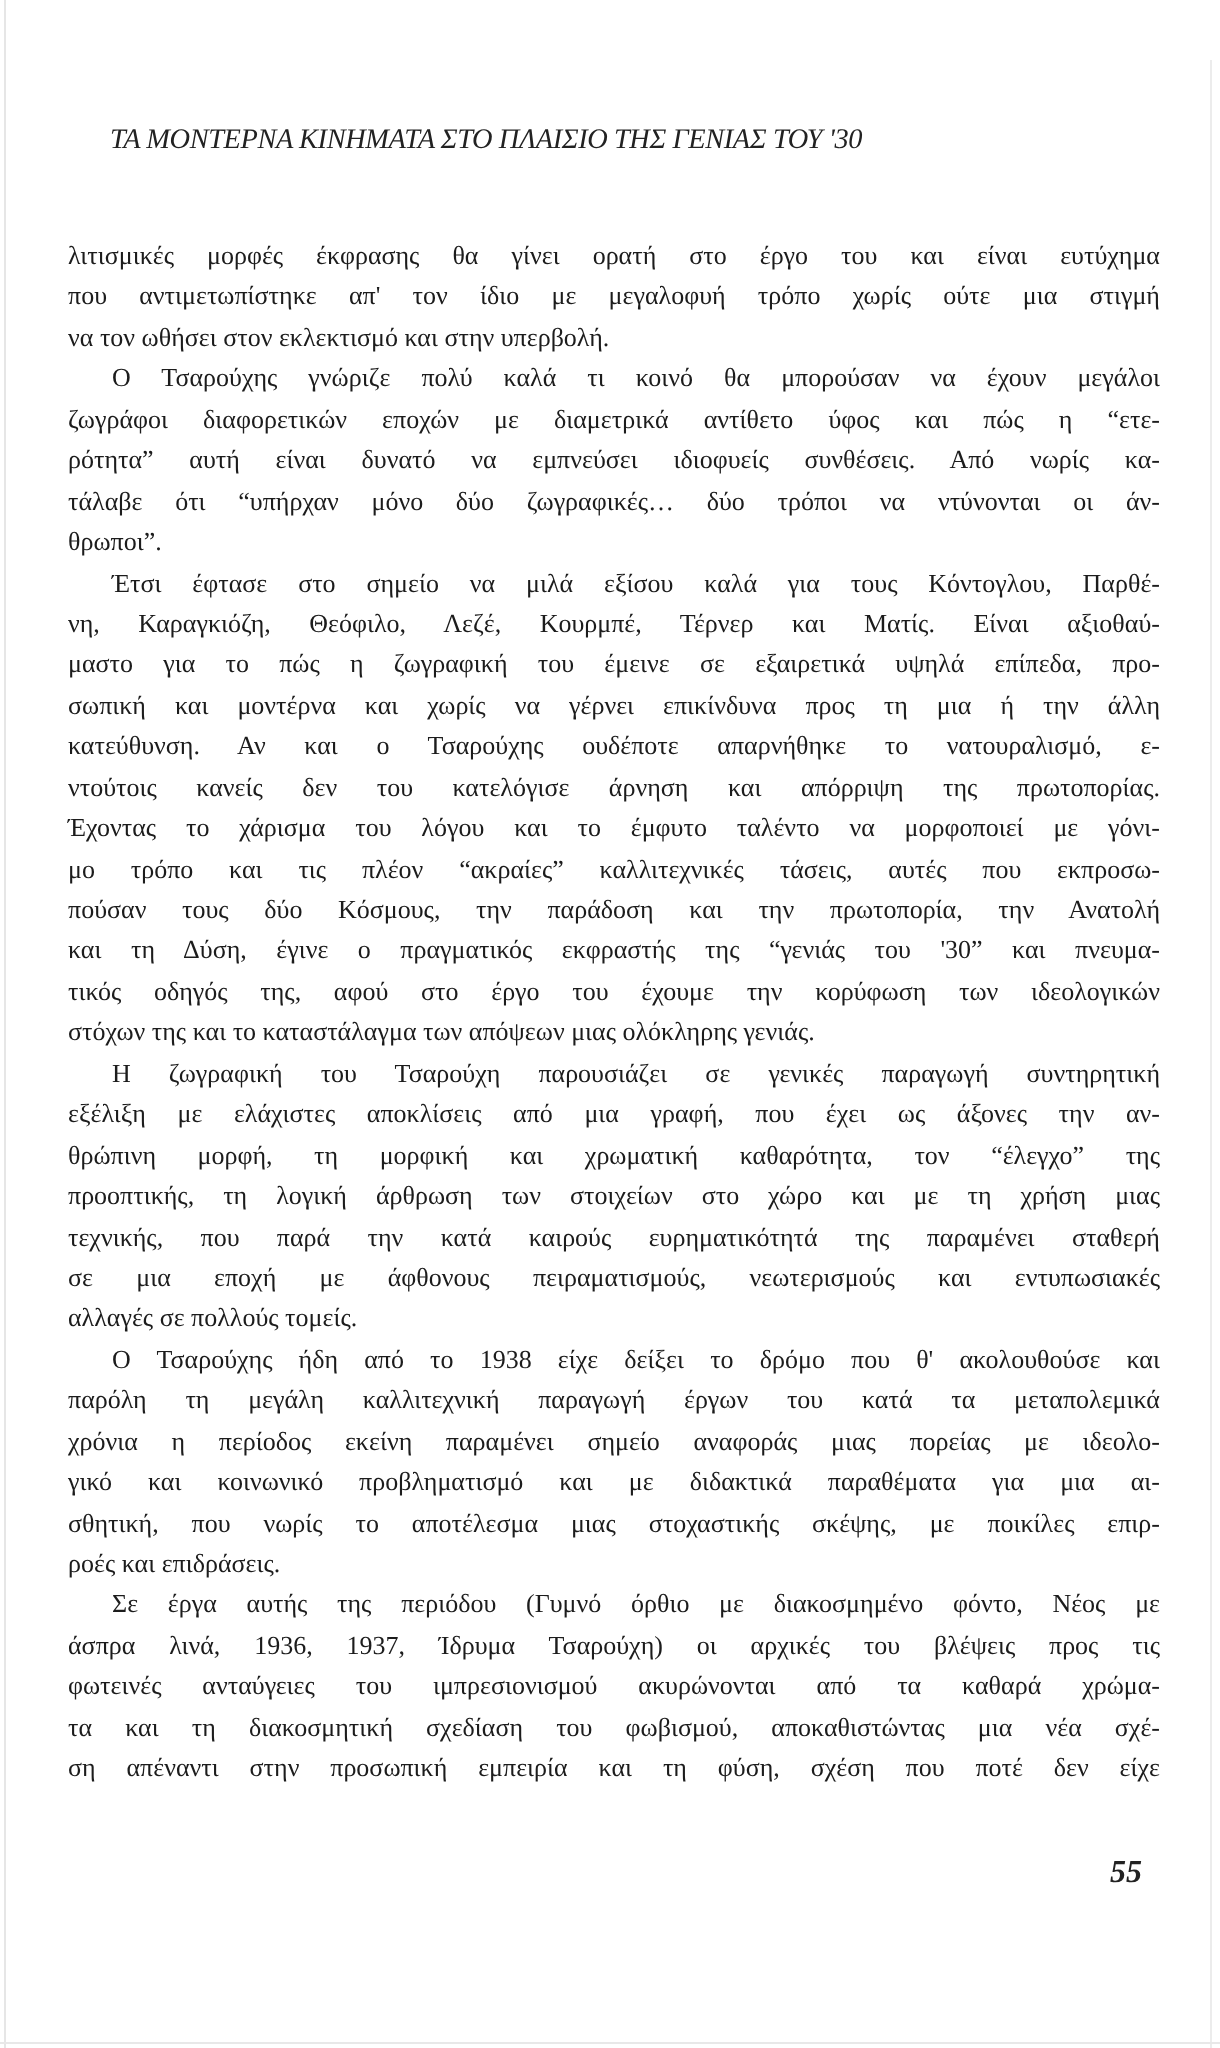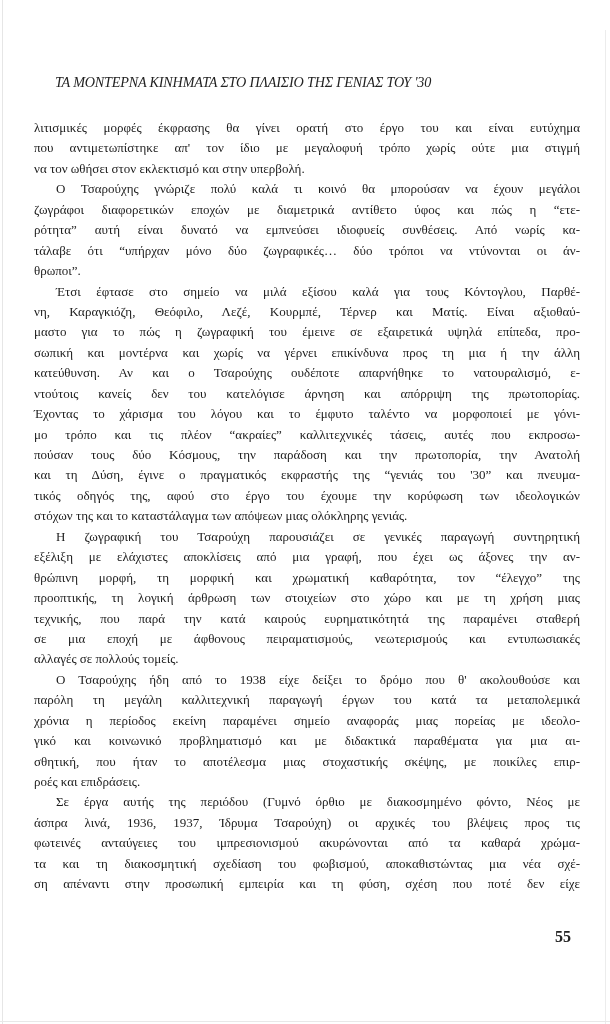--- a/index.html
+++ b/index.html
@@ -7,35 +7,35 @@
     width:610px; height:1024px; overflow:hidden; position:relative;
     background:#ffffff;
     font-family:"Liberation Serif","DejaVu Serif",serif;
     color:#1a1a1a;
   }
   .page-edge-left { position:absolute; left:2px; top:0; width:1px; height:1024px; background:#e6e6e6; }
   .page-edge-right { position:absolute; right:4px; top:30px; width:1px; height:994px; background:#ececec; }
   .page-edge-bottom { position:absolute; left:0; bottom:2px; width:610px; height:1px; background:#e8e8e8; }
   .running-head {
     position:absolute; top:62px; left:0; width:486px; text-align:center;
-    font-style:italic; font-size:14.2px; letter-spacing:-0.2px; color:#222;margin-top:12px;
+    font-style:italic; font-size:14.2px; letter-spacing:-0.2px; color:#222;
   }
   .body-text {
     position:absolute; top:118px; left:34px; width:546px;
     font-size:13px; line-height:20.45px; color:#1c1c1c;
   }
   .line {
     display:block; white-space:nowrap; text-align:justify; text-align-last:justify;
     height:20.45px; overflow:visible;
   }
   .line.last { text-align-last:left; }
   .line.indent { padding-left:22px; }
   .page-number {
     position:absolute; top:928px; left:555px;
-    font-weight:bold; font-size:16px; color:#222;
+    font-style:italic; font-weight:bold; font-size:16px; color:#222;
   }
 </style>
 </head>
 <body>
 
 <div class="page-edge-left"></div>
 <div class="page-edge-right"></div>
 <div class="page-edge-bottom"></div>
 
 <div class="running-head">ΤΑ ΜΟΝΤΕΡΝΑ ΚΙΝΗΜΑΤΑ ΣΤΟ ΠΛΑΙΣΙΟ ΤΗΣ ΓΕΝΙΑΣ ΤΟΥ '30</div>
@@ -65,21 +65,21 @@
     <span class="line">εξέλιξη με ελάχιστες αποκλίσεις από μια γραφή, που έχει ως άξονες την αν-</span>
     <span class="line">θρώπινη μορφή, τη μορφική και χρωματική καθαρότητα, τον “έλεγχο” της</span>
     <span class="line">προοπτικής, τη λογική άρθρωση των στοιχείων στο χώρο και με τη χρήση μιας</span>
     <span class="line">τεχνικής, που παρά την κατά καιρούς ευρηματικότητά της παραμένει σταθερή</span>
     <span class="line">σε μια εποχή με άφθονους πειραματισμούς, νεωτερισμούς και εντυπωσιακές</span>
     <span class="line last">αλλαγές σε πολλούς τομείς.</span>
     <span class="line indent">Ο Τσαρούχης ήδη από το 1938 είχε δείξει το δρόμο που θ' ακολουθούσε και</span>
     <span class="line">παρόλη τη μεγάλη καλλιτεχνική παραγωγή έργων του κατά τα μεταπολεμικά</span>
     <span class="line">χρόνια η περίοδος εκείνη παραμένει σημείο αναφοράς μιας πορείας με ιδεολο-</span>
     <span class="line">γικό και κοινωνικό προβληματισμό και με διδακτικά παραθέματα για μια αι-</span>
-    <span class="line">σθητική, που ήταν το αποτέλεσμα μιας στοχαστικής σκέψης, με ποικίλες επιρ-</span>
+    <span class="line">σθητική, που νωρίς το αποτέλεσμα μιας στοχαστικής σκέψης, με ποικίλες επιρ-</span>
     <span class="line last">ροές και επιδράσεις.</span>
     <span class="line indent">Σε έργα αυτής της περιόδου (Γυμνό όρθιο με διακοσμημένο φόντο, Νέος με</span>
     <span class="line">άσπρα λινά, 1936, 1937, Ίδρυμα Τσαρούχη) οι αρχικές του βλέψεις προς τις</span>
     <span class="line">φωτεινές ανταύγειες του ιμπρεσιονισμού ακυρώνονται από τα καθαρά χρώμα-</span>
     <span class="line">τα και τη διακοσμητική σχεδίαση του φωβισμού, αποκαθιστώντας μια νέα σχέ-</span>
     <span class="line">ση απέναντι στην προσωπική εμπειρία και τη φύση, σχέση που ποτέ δεν είχε</span>
   </div>
 
 <div class="page-number">55</div>
 

